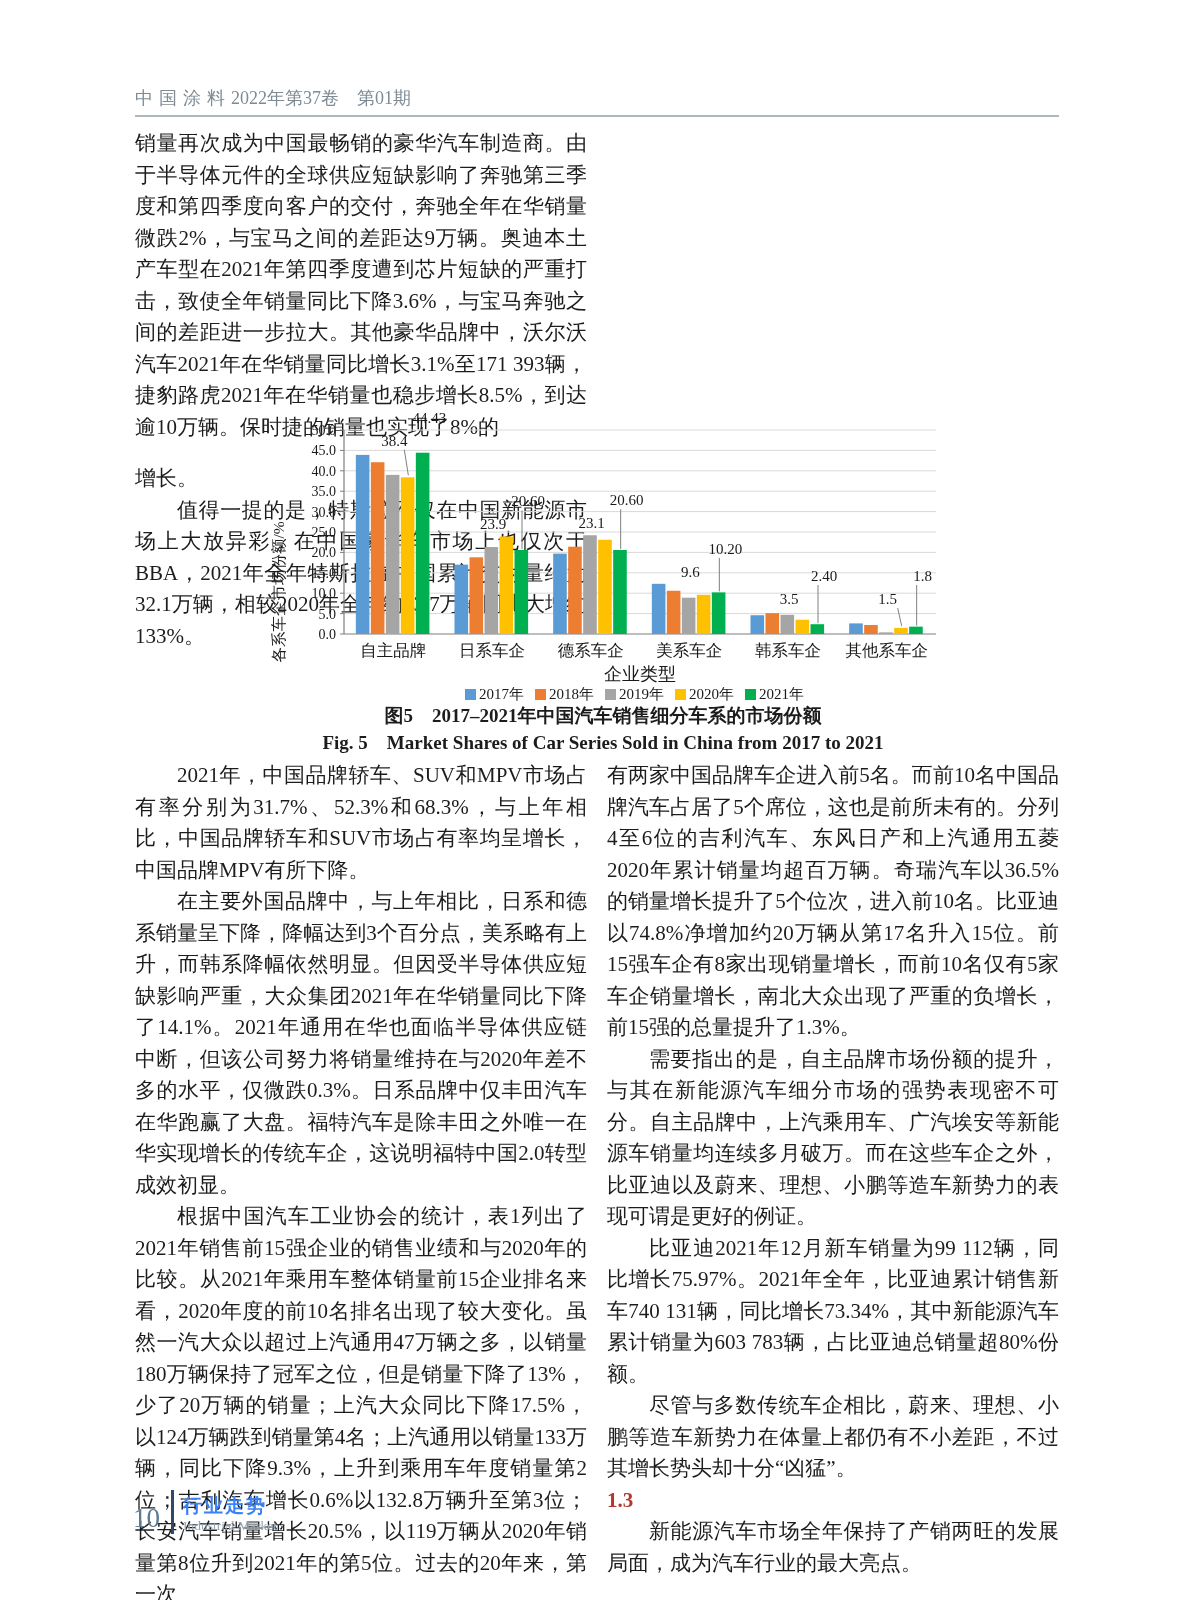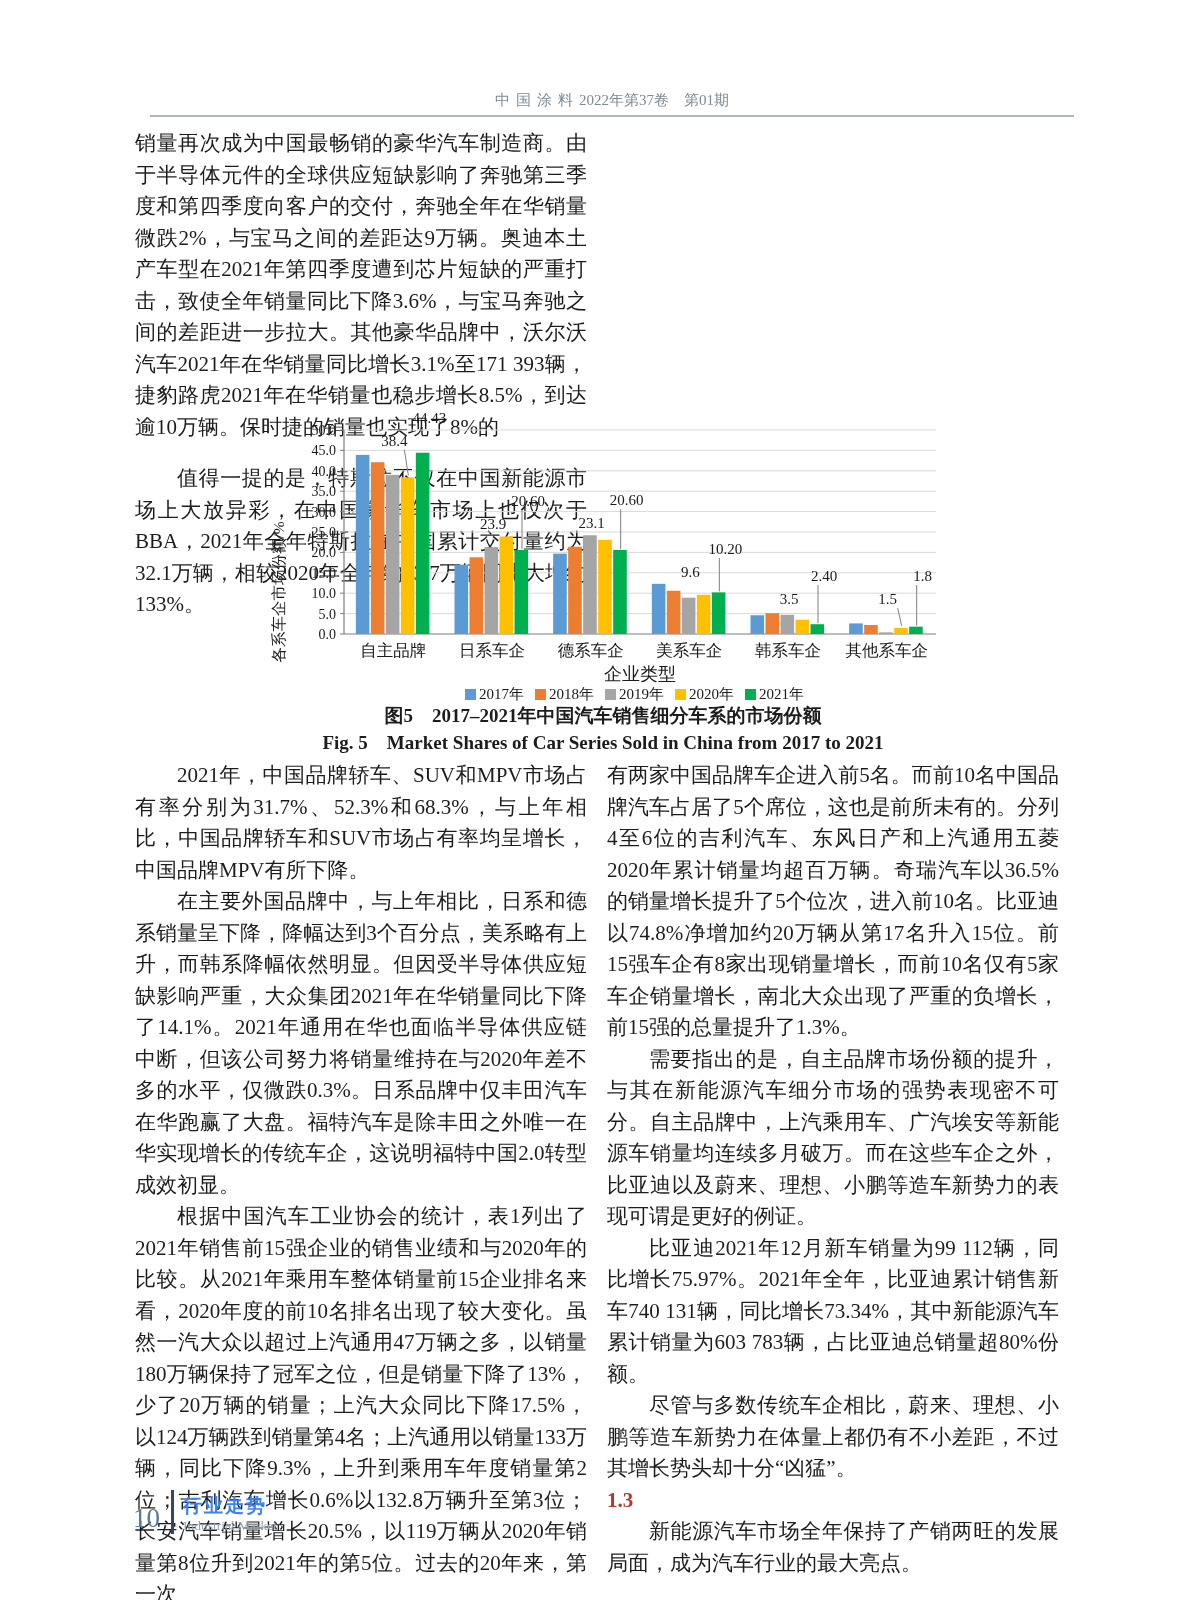--- a/index.html
+++ b/index.html
@@ -1,22 +1,22 @@
 <!DOCTYPE html>
 <html><head>
 <meta charset="utf-8">
 <style>
   html,body{margin:0;padding:0;background:#e8e8e8;}
   .page{position:relative;width:1187px;height:1600px;background:#ffffff;margin:0 auto;
         font-family:"Liberation Serif","DejaVu Serif",serif;color:#1c1c1c;overflow:hidden;}
   
-  .hdr{position:absolute;left:150px;width:924px;top:76px;height:34px;
-       display:flex;justify-content:center;align-items:flex-end;
+  .hdr{position:absolute;left:135px;width:924px;top:76px;height:34px;
+       display:flex;justify-content:flex-start;align-items:flex-end;
        border-bottom:2px solid #aeb8bf;padding-bottom:5px;
-       font-size:15px;color:#7e8b94;}
+       font-size:18px;color:#7e8b94;}
   .hdr .jname{letter-spacing:6px;}
   
   .cols{position:absolute;left:135px;width:924px;display:flex;gap:20px;}
   .cols.top{top:128px;flex-direction:column;}
   .cols.bottom{top:760px;}
   .col{width:452px;font-size:21px;line-height:31.5px;text-align:justify;}
   .col p{margin:0;}
   .col p.indent{text-indent:2em;}
   .sec-heading{display:flex;font-weight:bold;font-family:Liberation Serif, serif;}
   .sec-heading .h-num{flex:none;width:58px;}
@@ -41,20 +41,21 @@
   <div class="hdr">
     <span class="jname">中国涂料</span>
     <span class="issue">2022年第37卷　第01期</span>
   </div>
 
   <div class="cols top">
     <div class="col" id="left-top">
         <p>销量再次成为中国最畅销的豪华汽车制造商。由于半导体元件的全球供应短缺影响了奔驰第三季度和第四季度向客户的交付，奔驰全年在华销量微跌2%，与宝马之间的差距达9万辆。奥迪本土产车型在2021年第四季度遭到芯片短缺的严重打击，致使全年销量同比下降3.6%，与宝马奔驰之间的差距进一步拉大。其他豪华品牌中，沃尔沃汽车2021年在华销量同比增长3.1%至171 393辆，捷豹路虎2021年在华销量也稳步增长8.5%，到达逾10万辆。保时捷的销量也实现了8%的</p>
       </div>
     <div class="col" id="right-top">
+        <p>增长。</p>
         <p class="indent">值得一提的是，特斯拉不仅在中国新能源市场上大放异彩，在中国豪华车市场上也仅次于BBA，2021年全年特斯拉在中国累计交付量约为32.1万辆，相较2020年全年约13.7万辆同比大增约133%。</p>
       </div>
   </div>
 
   <div class="fig">
     <svg id="chart" width="700" height="308" viewBox="0 0 700 308">
         <line x1="72" y1="238" x2="76" y2="238" stroke="#7f7f7f" stroke-width="1"></line>
         <text x="68" y="243" text-anchor="end" fill="#1a1a1a" font-size="14" style="font-family:&quot;Liberation Serif&quot;,&quot;DejaVu Serif&quot;,serif">0.0</text>
         <line x1="76" y1="217.6" x2="668" y2="217.6" stroke="#d9d9d9" stroke-width="1"></line>
         <line x1="72" y1="217.6" x2="76" y2="217.6" stroke="#7f7f7f" stroke-width="1"></line>

